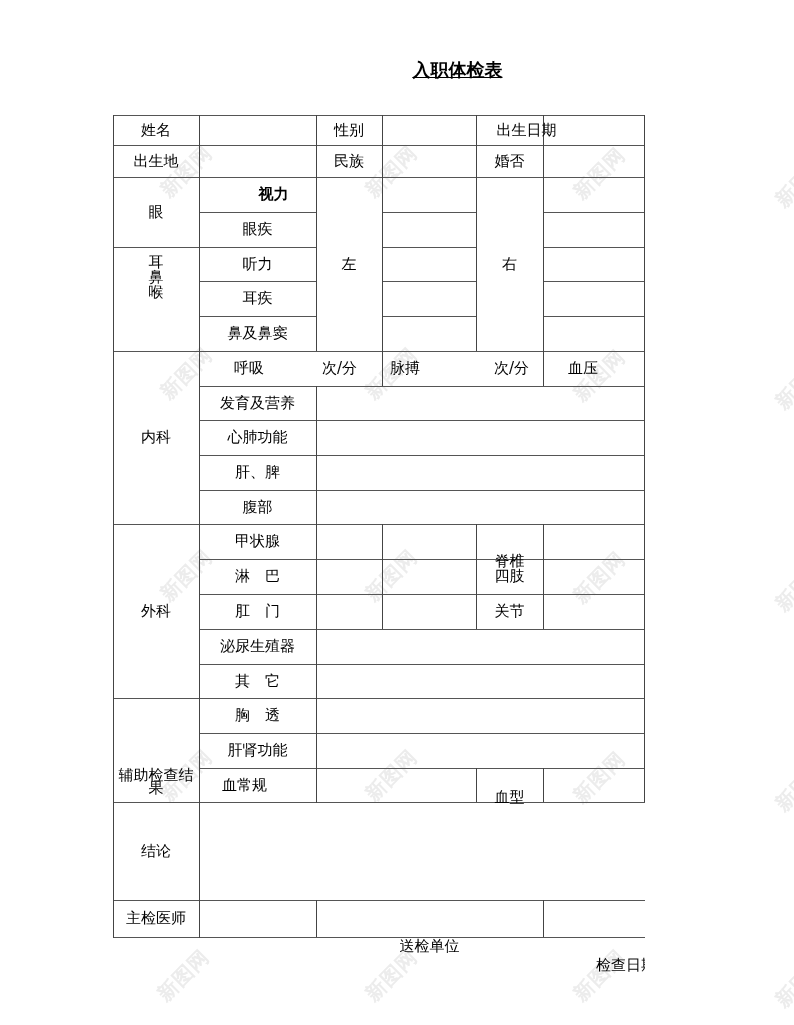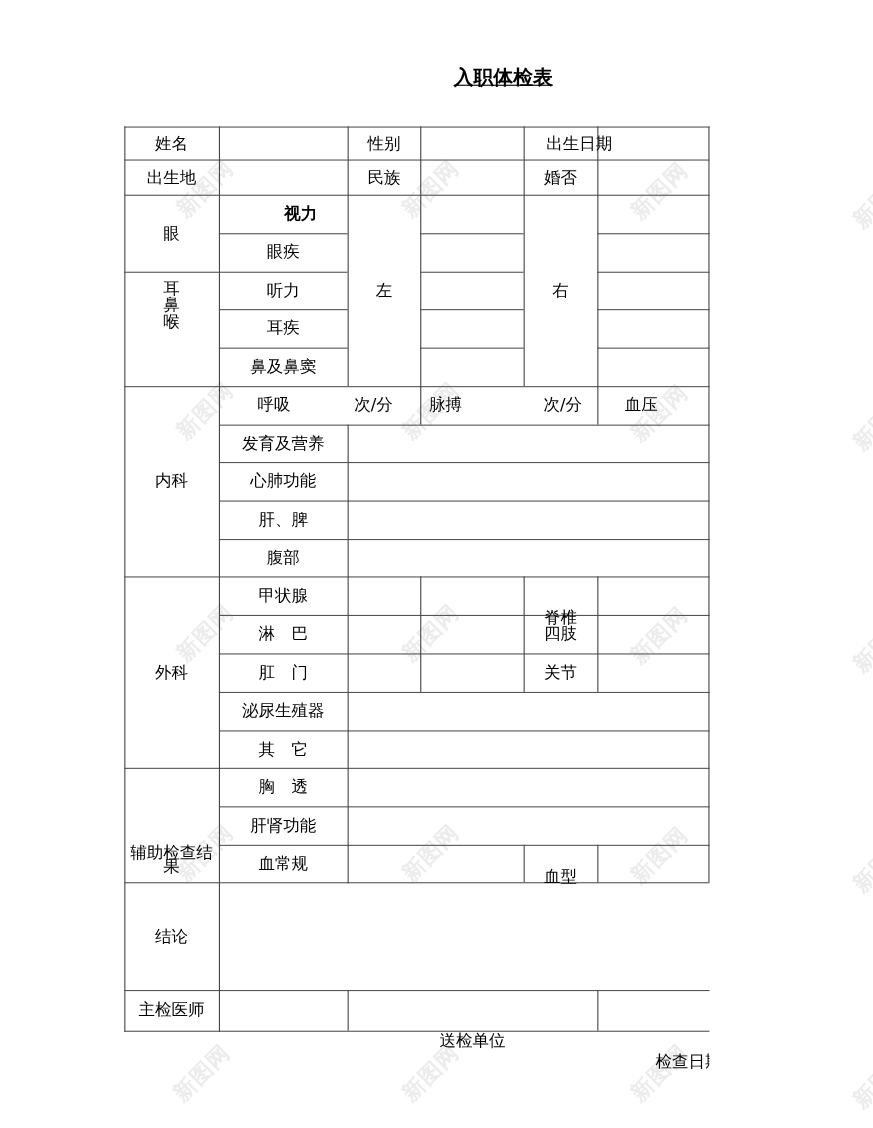--- a/index.html
+++ b/index.html
@@ -184,21 +184,21 @@
   <div class="cell" style="left:199px;top:664px;width:117px;height:34px;">其　它</div>
   <div class="cell" style="left:316px;top:664px;width:328px;height:34px;"></div>
 
   <div class="cell" style="left:113px;top:730px;width:86px;height:104px;">
     <span class="wrap2">辅助检查结果</span>
   </div>
   <div class="cell" style="left:199px;top:698px;width:117px;height:35px;">胸　透</div>
   <div class="cell" style="left:316px;top:698px;width:328px;height:35px;"></div>
   <div class="cell" style="left:199px;top:733px;width:117px;height:35px;">肝肾功能</div>
   <div class="cell" style="left:316px;top:733px;width:328px;height:35px;"></div>
-  <div class="cell" style="left:199px;top:768px;width:117px;height:34px;">血常规</div>
+  <div class="cell" style="left:186px;top:768px;width:117px;height:34px;">血常规</div>
   <div class="cell" style="left:316px;top:768px;width:160px;height:34px;"></div>
   <div class="cell" style="left:476px;top:780px;width:67px;height:34px;">血型</div>
   <div class="cell" style="left:543px;top:768px;width:101px;height:34px;"></div>
 
   <div class="cell" style="left:113px;top:802px;width:86px;height:98px;">结论</div>
   <div class="cell" style="left:199px;top:802px;width:446px;height:98px;"></div>
 
   <div class="cell" style="left:113px;top:900px;width:86px;height:37px;">主检医师</div>
   <div class="cell" style="left:199px;top:900px;width:117px;height:37px;"></div>
   <div class="cell" style="left:316px;top:928px;width:227px;height:37px;">送检单位</div>

